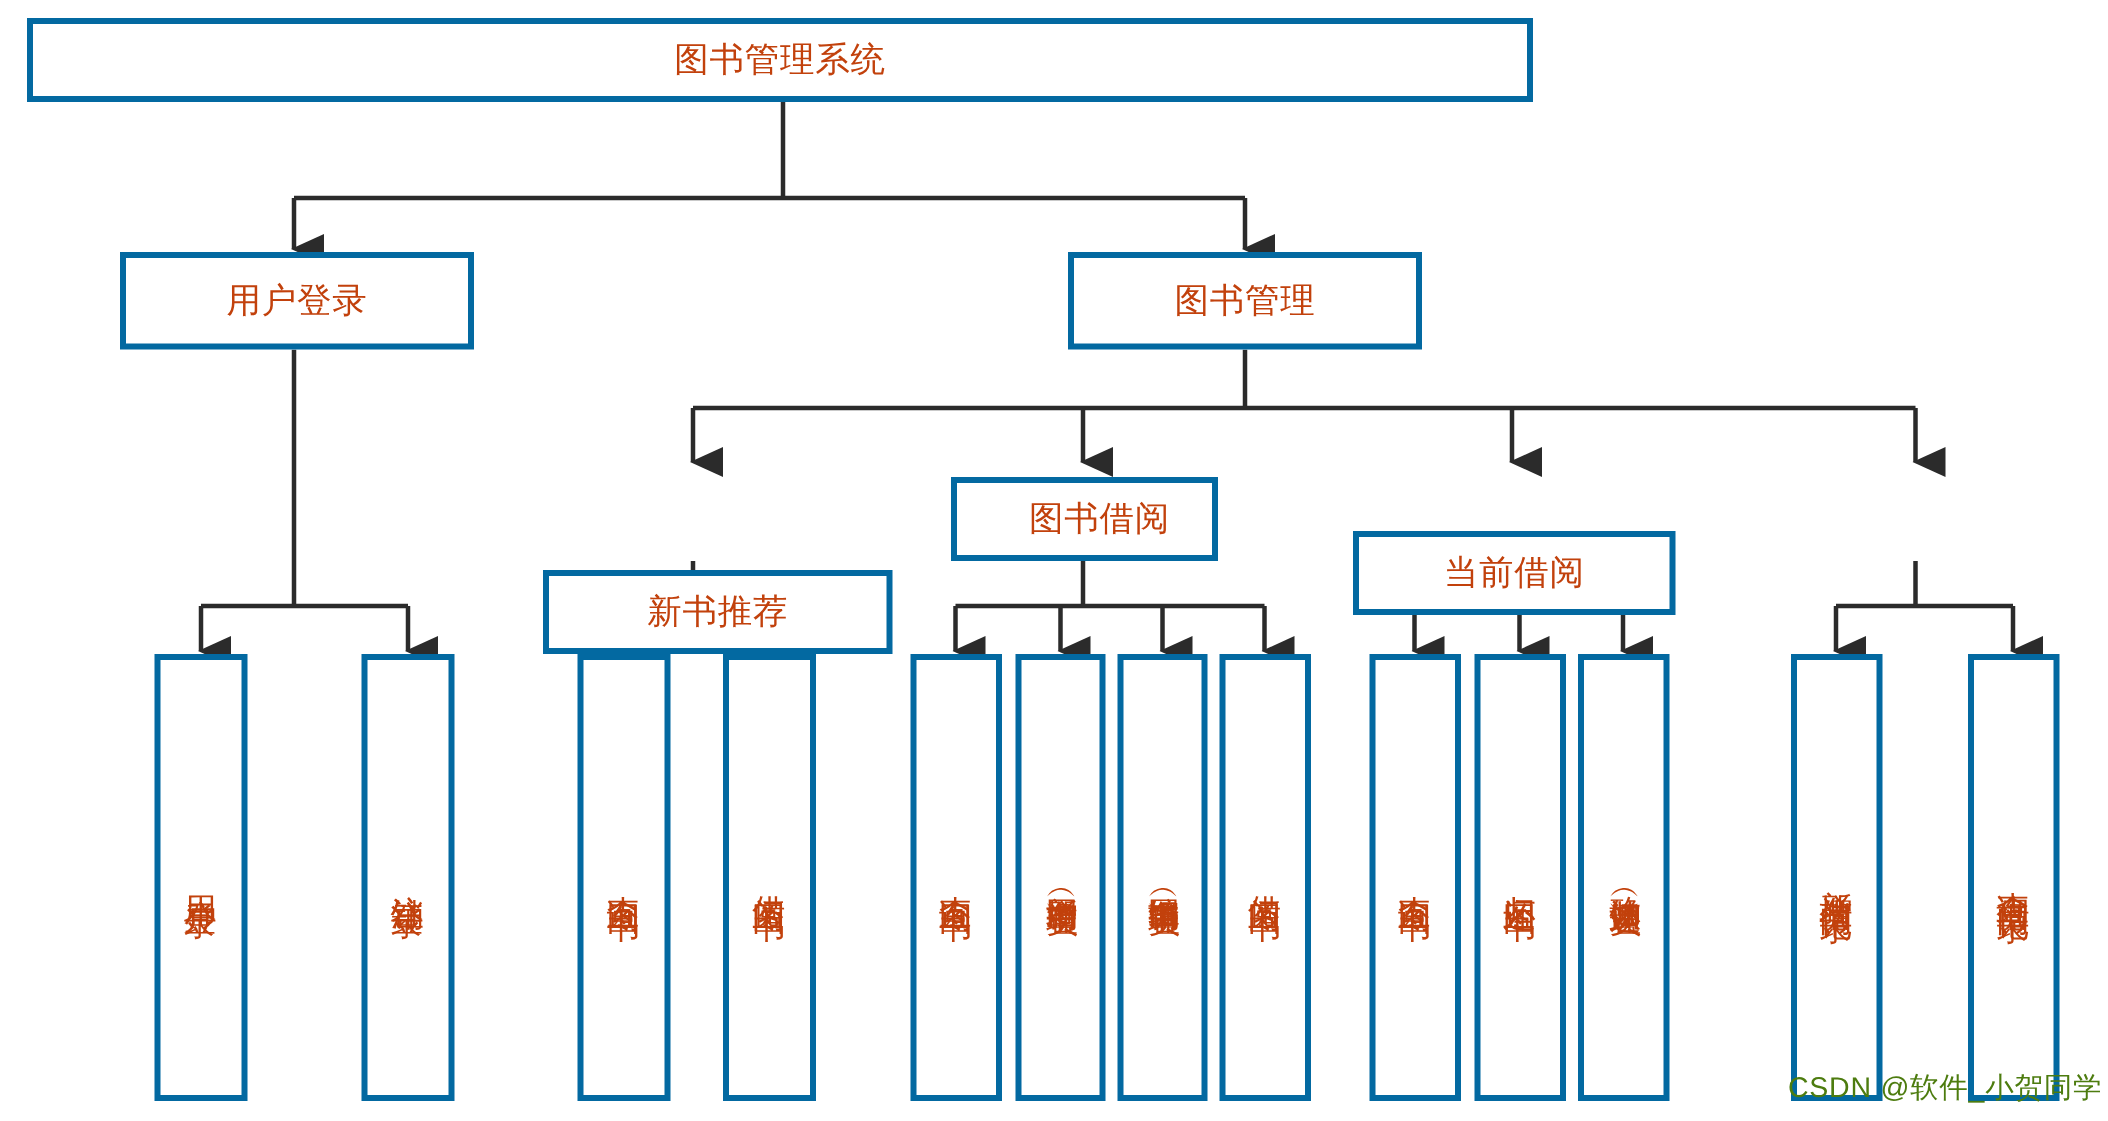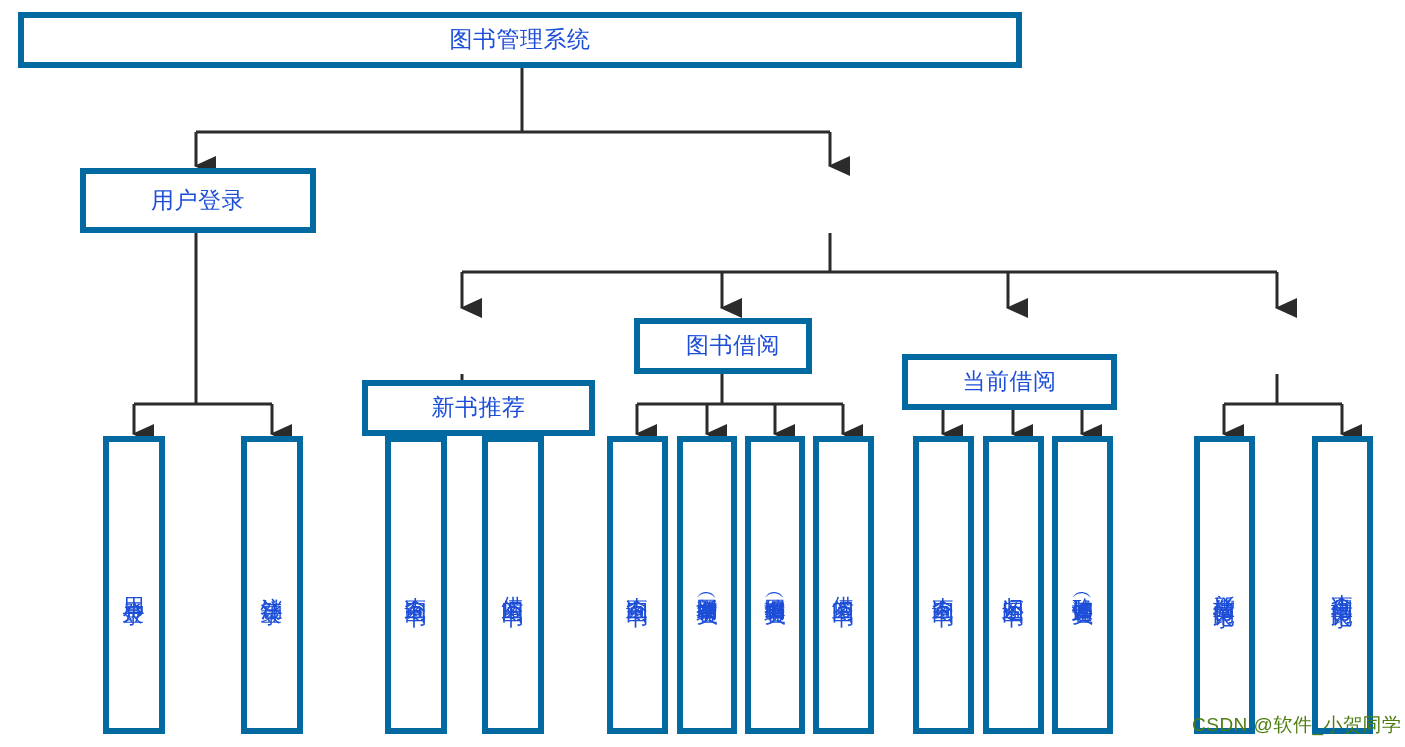--- a/index.html
+++ b/index.html
@@ -21,26 +21,26 @@
     position: absolute;
     left: 0;
     top: 0;
     width: 1405px;
     height: 747px;
     pointer-events: none;
   }
   .node {
     position: absolute;
     box-sizing: border-box;
-    border: 6px solid #0369a1;
+    border: 4px solid #0369a1;
     background: #ffffff;
     display: flex;
     align-items: center;
     justify-content: center;
-    color: #1d4ed8;
+    color: #c2410c;
   }
   .node .label {
     display: block;
     text-align: center;
     line-height: 1.18;
   }
   
   .node.horiz .label {
     font-size: 23px;
     letter-spacing: 0.5px;
@@ -153,20 +153,23 @@
     </g>
   </svg>
 
   <div class="node root horiz" style="left:18px; top:12px; width:1004px; height:56px;">
     <span class="label">图书管理系统</span>
   </div>
 
   <div class="node horiz" style="left:80px; top:168px; width:236px; height:65px;">
     <span class="label">用户登录</span>
   </div>
+  <div class="node horiz" style="left:712px; top:168px; width:236px; height:65px;">
+    <span class="label">图书管理</span>
+  </div>
 
   <div class="node horiz" style="left:362px; top:338px; width:233px; height:56px;margin-top:42px;">
     <span class="label">新书推荐</span>
   </div>
   <div class="node horiz" style="left:634px; top:318px; width:178px; height:56px;padding-left:20px;">
     <span class="label">图书借阅</span>
   </div>
   <div class="node horiz" style="left:902px; top:318px; width:215px; height:56px;margin-top:36px;">
     <span class="label">当前借阅</span>
   </div>

